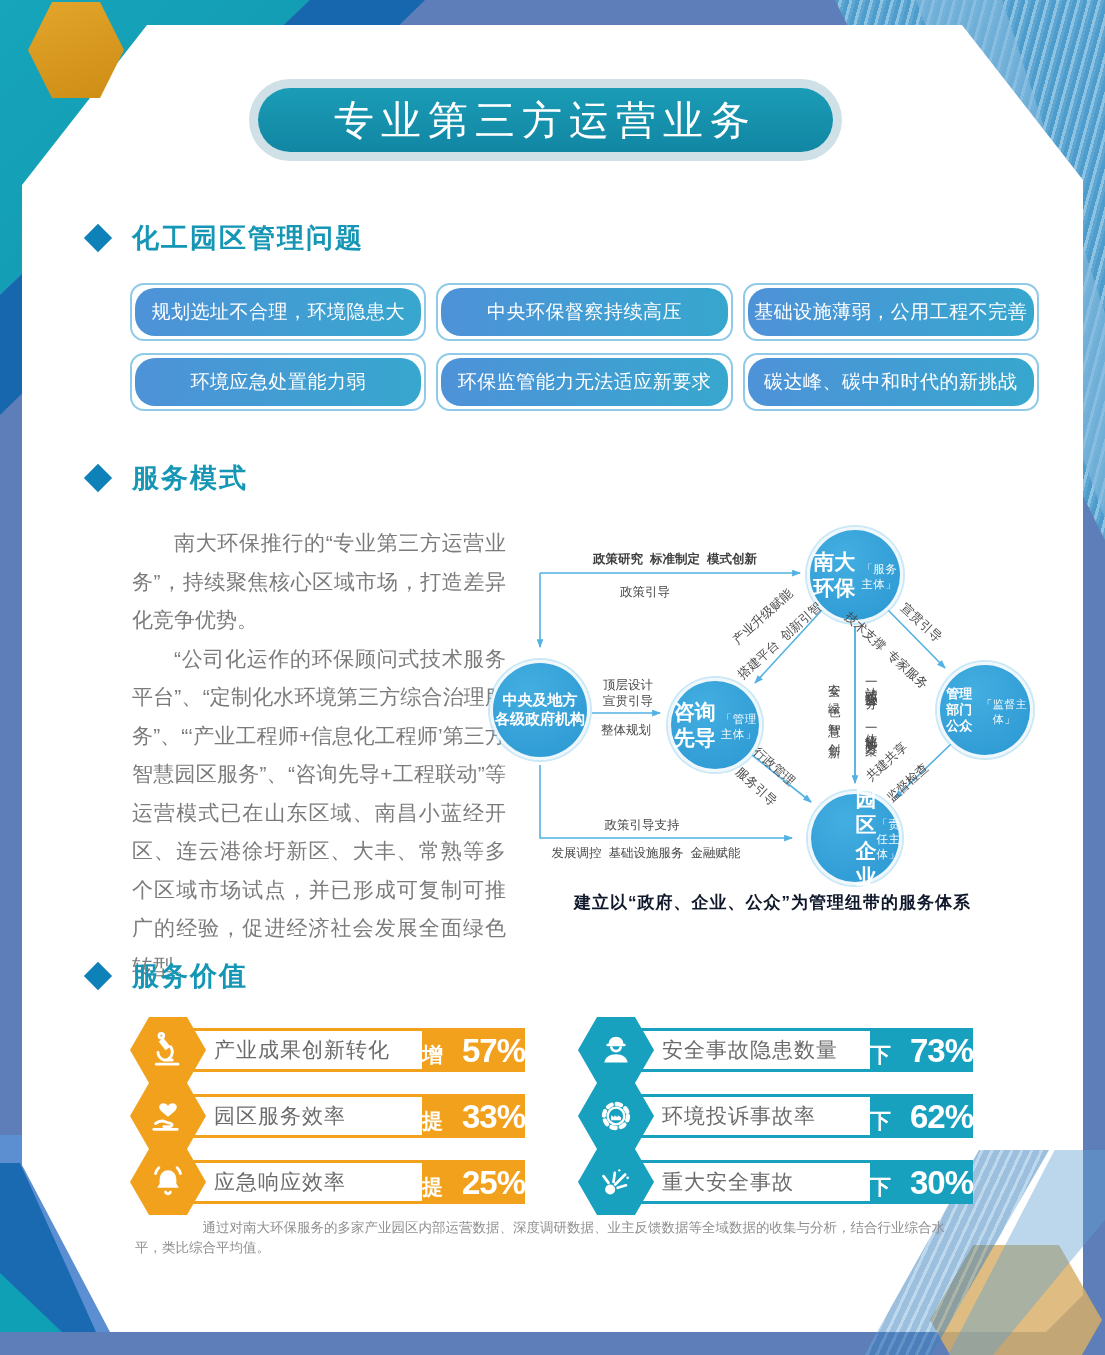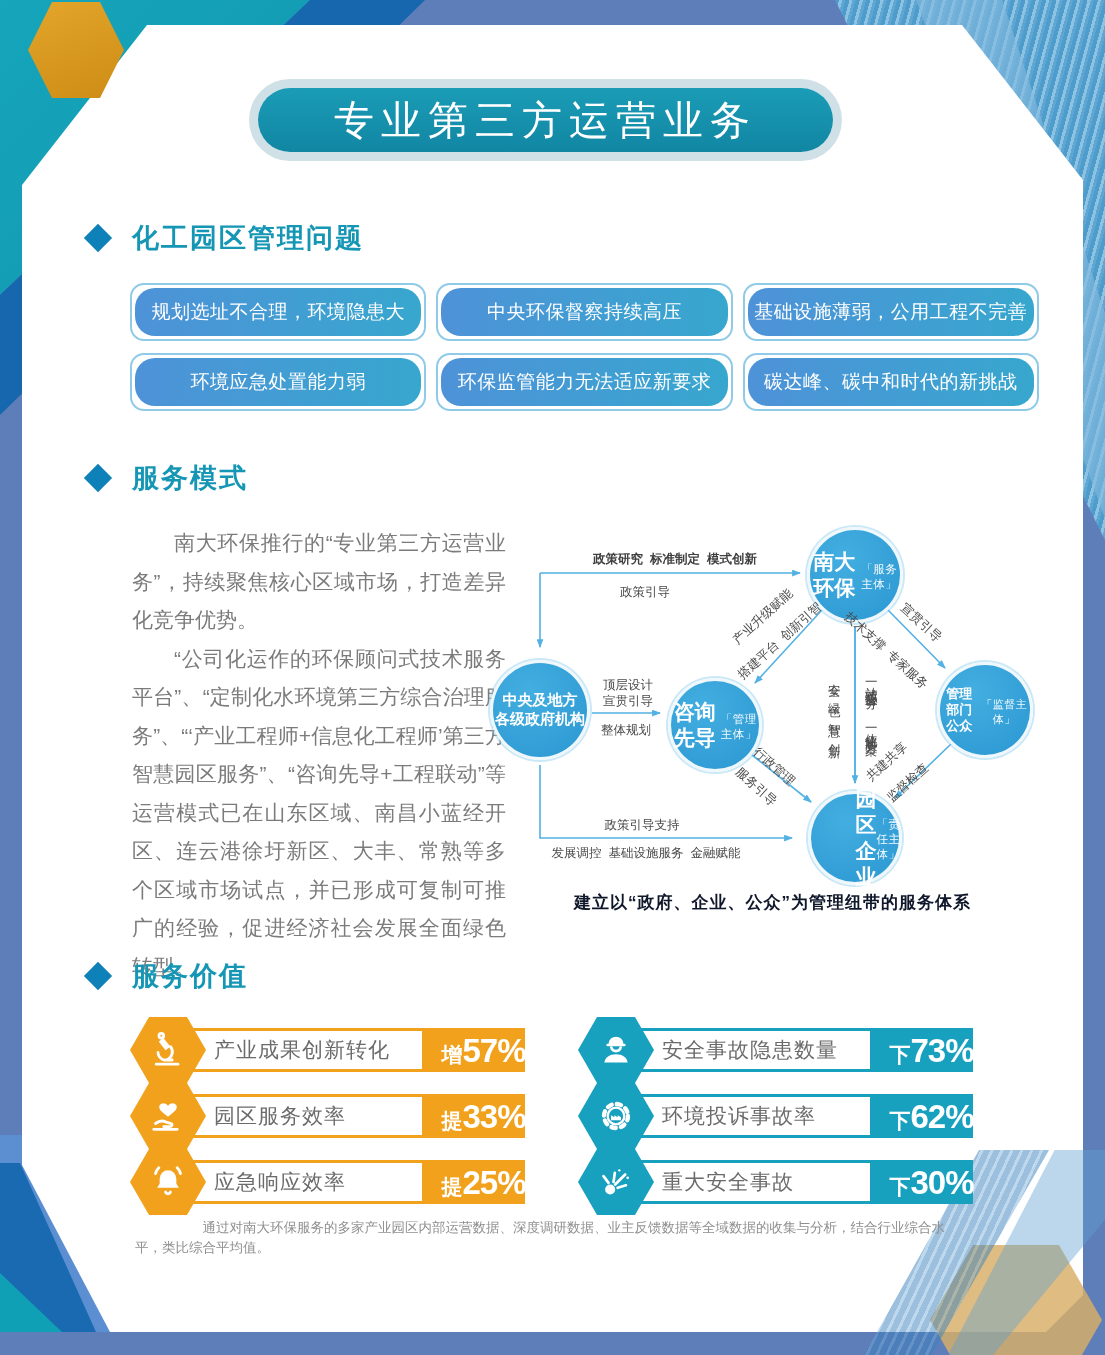--- a/index.html
+++ b/index.html
@@ -98,21 +98,21 @@
     display:flex; align-items:center; justify-content:center; }
   .vhex.orange { background:#F2A11D; }
   .vhex.teal { background:#18A0BF; }
   .vbar { position:absolute; left:22px; top:11px; right:0; height:44px; display:flex; }
   .vbar.orange { background:#F2A11D; }
   .vbar.teal { background:#18A0BF; }
   .vbar-label { flex:1; background:#fff; margin:3px 0 3px 3px;
     display:flex; align-items:center; padding-left:59px;
     font-size:21px; color:#6B6B6B; letter-spacing:1px; }
   .vbar-badge { width:103px; display:flex; align-items:baseline; justify-content:center;
-    color:#fff; padding-top:4px;padding-left:20px; }
+    color:#fff; padding-top:4px; }
   .vbar-badge .verb { font-size:21px; font-weight:bold; }
   .vbar-badge .num { font-size:33px; font-weight:bold; letter-spacing:-1px; }
 
   
   .source { position:absolute; left:135px; top:1218px; width:830px;
     font-size:13.5px; line-height:1.5; color:#8F8F8F; }
   .source .lbl { font-weight:bold; color:#ffffff; }
 
   svg.arrows { position:absolute; left:0; top:0; overflow:visible; }
 </style>

